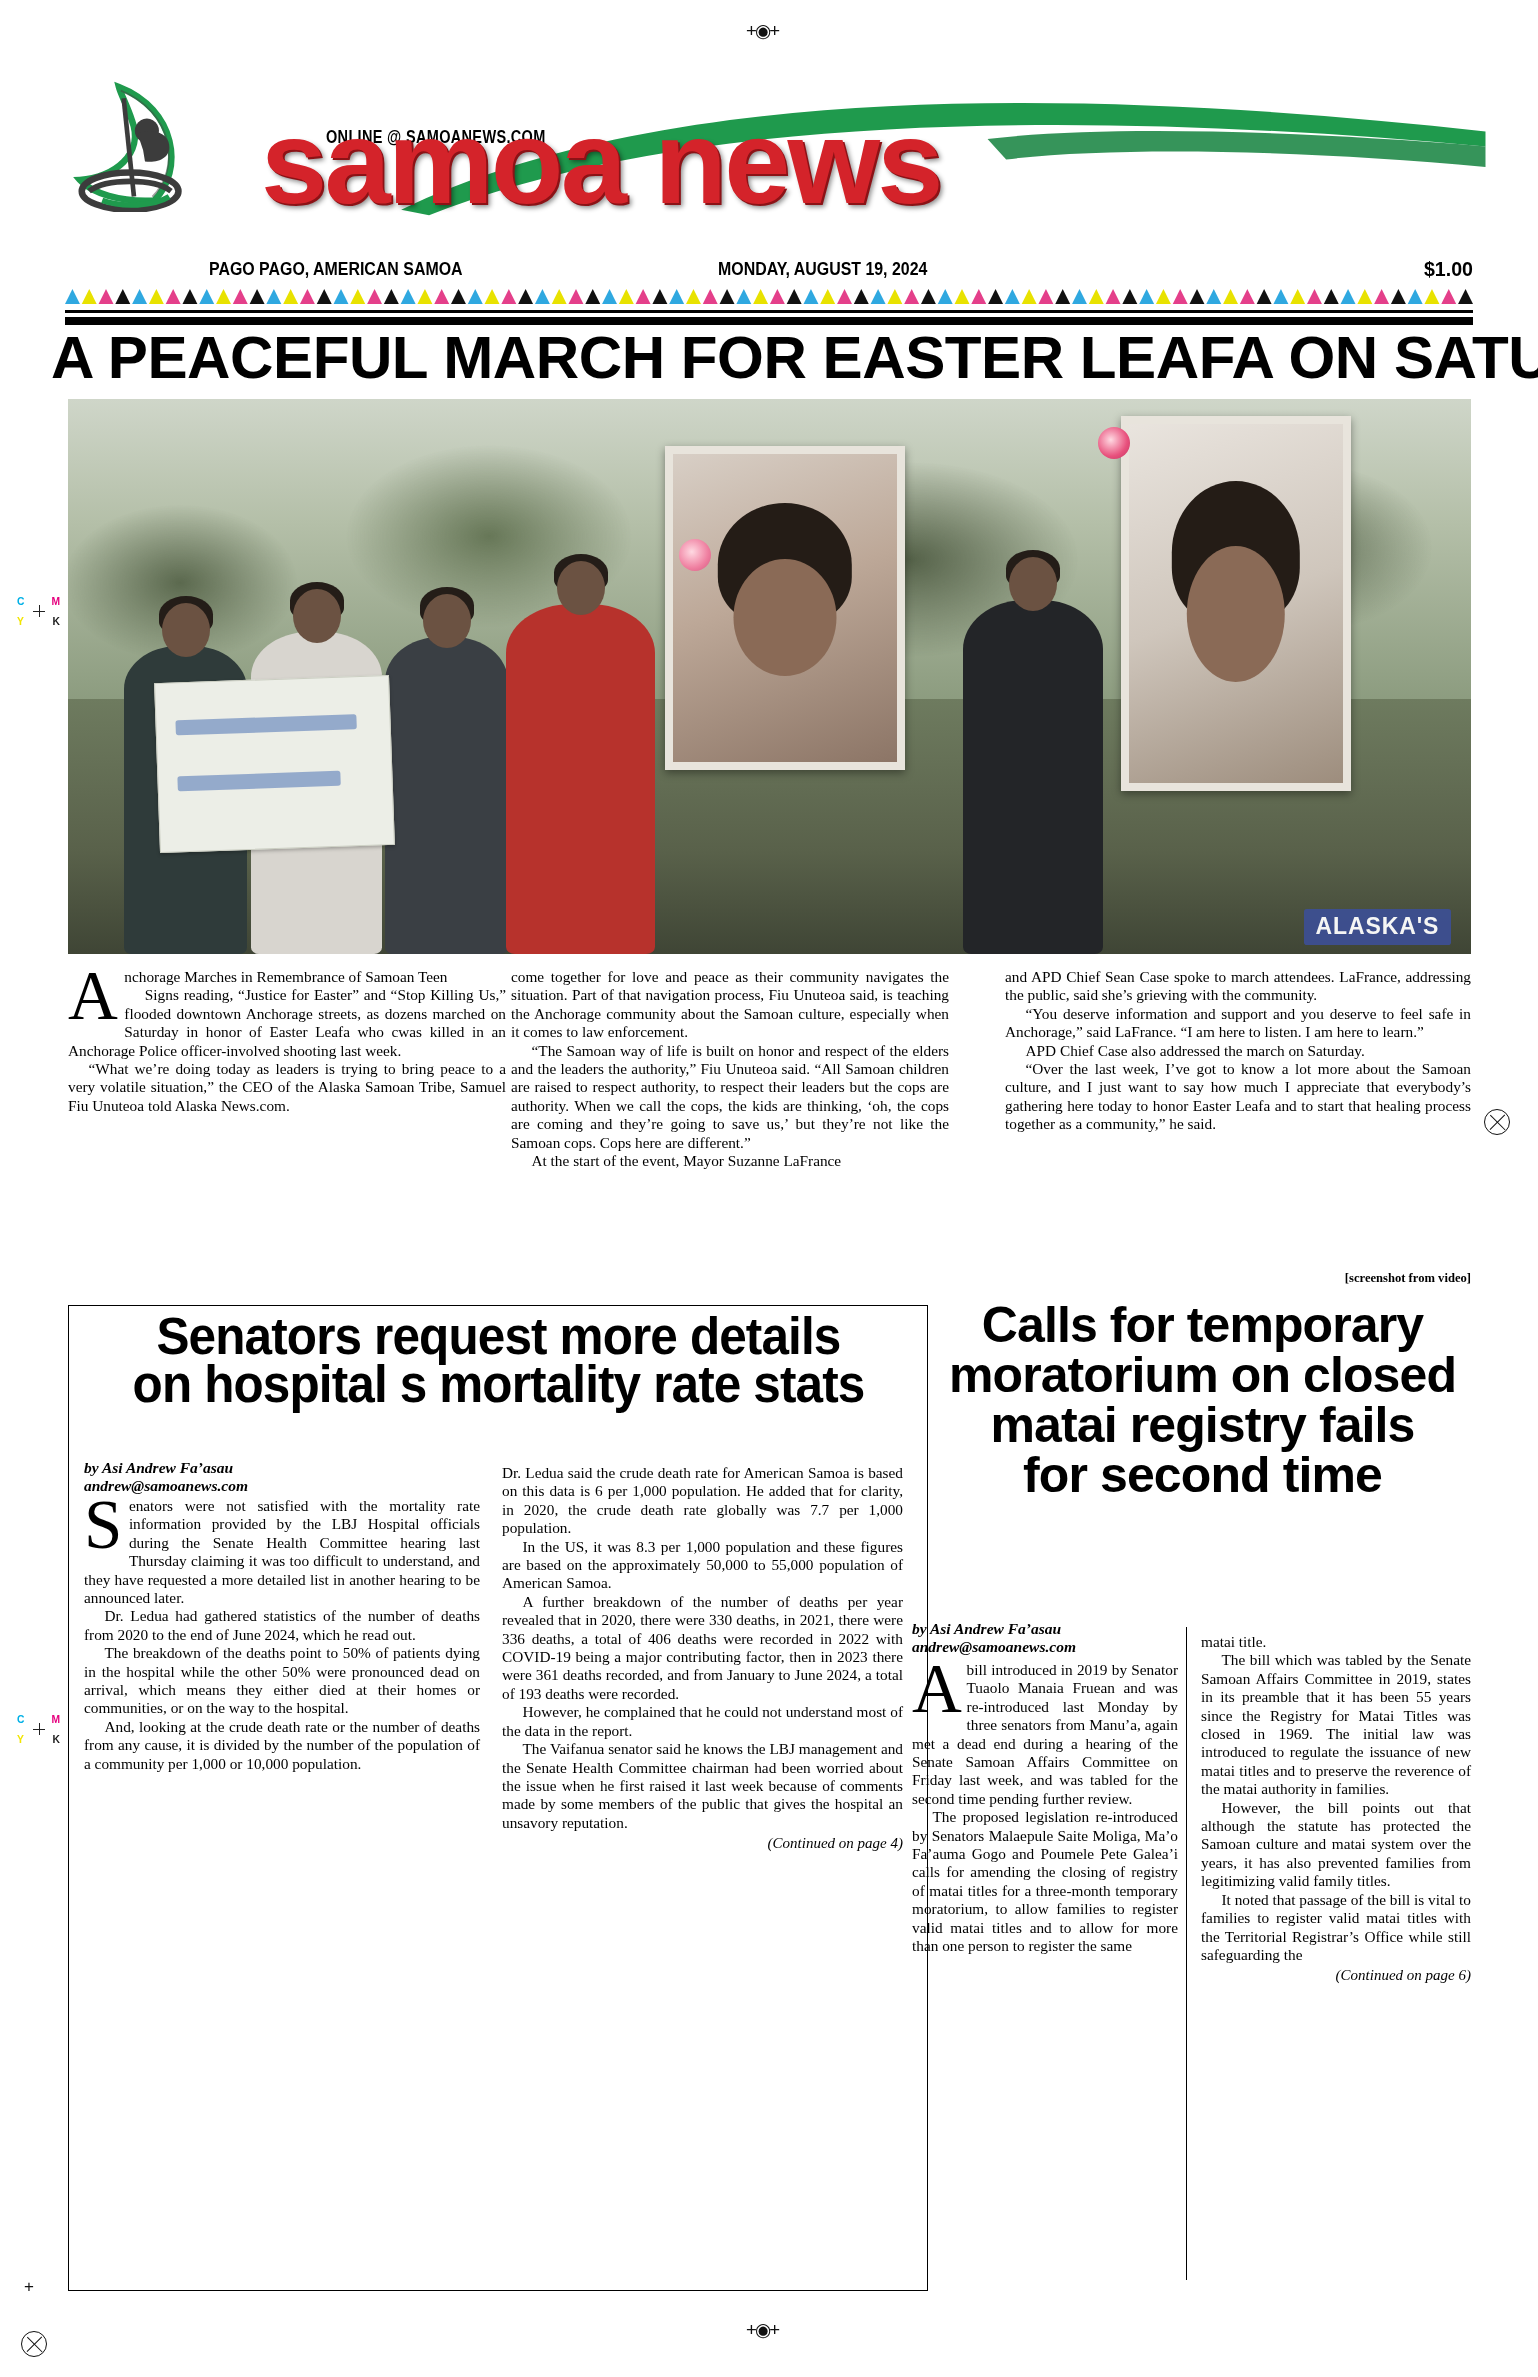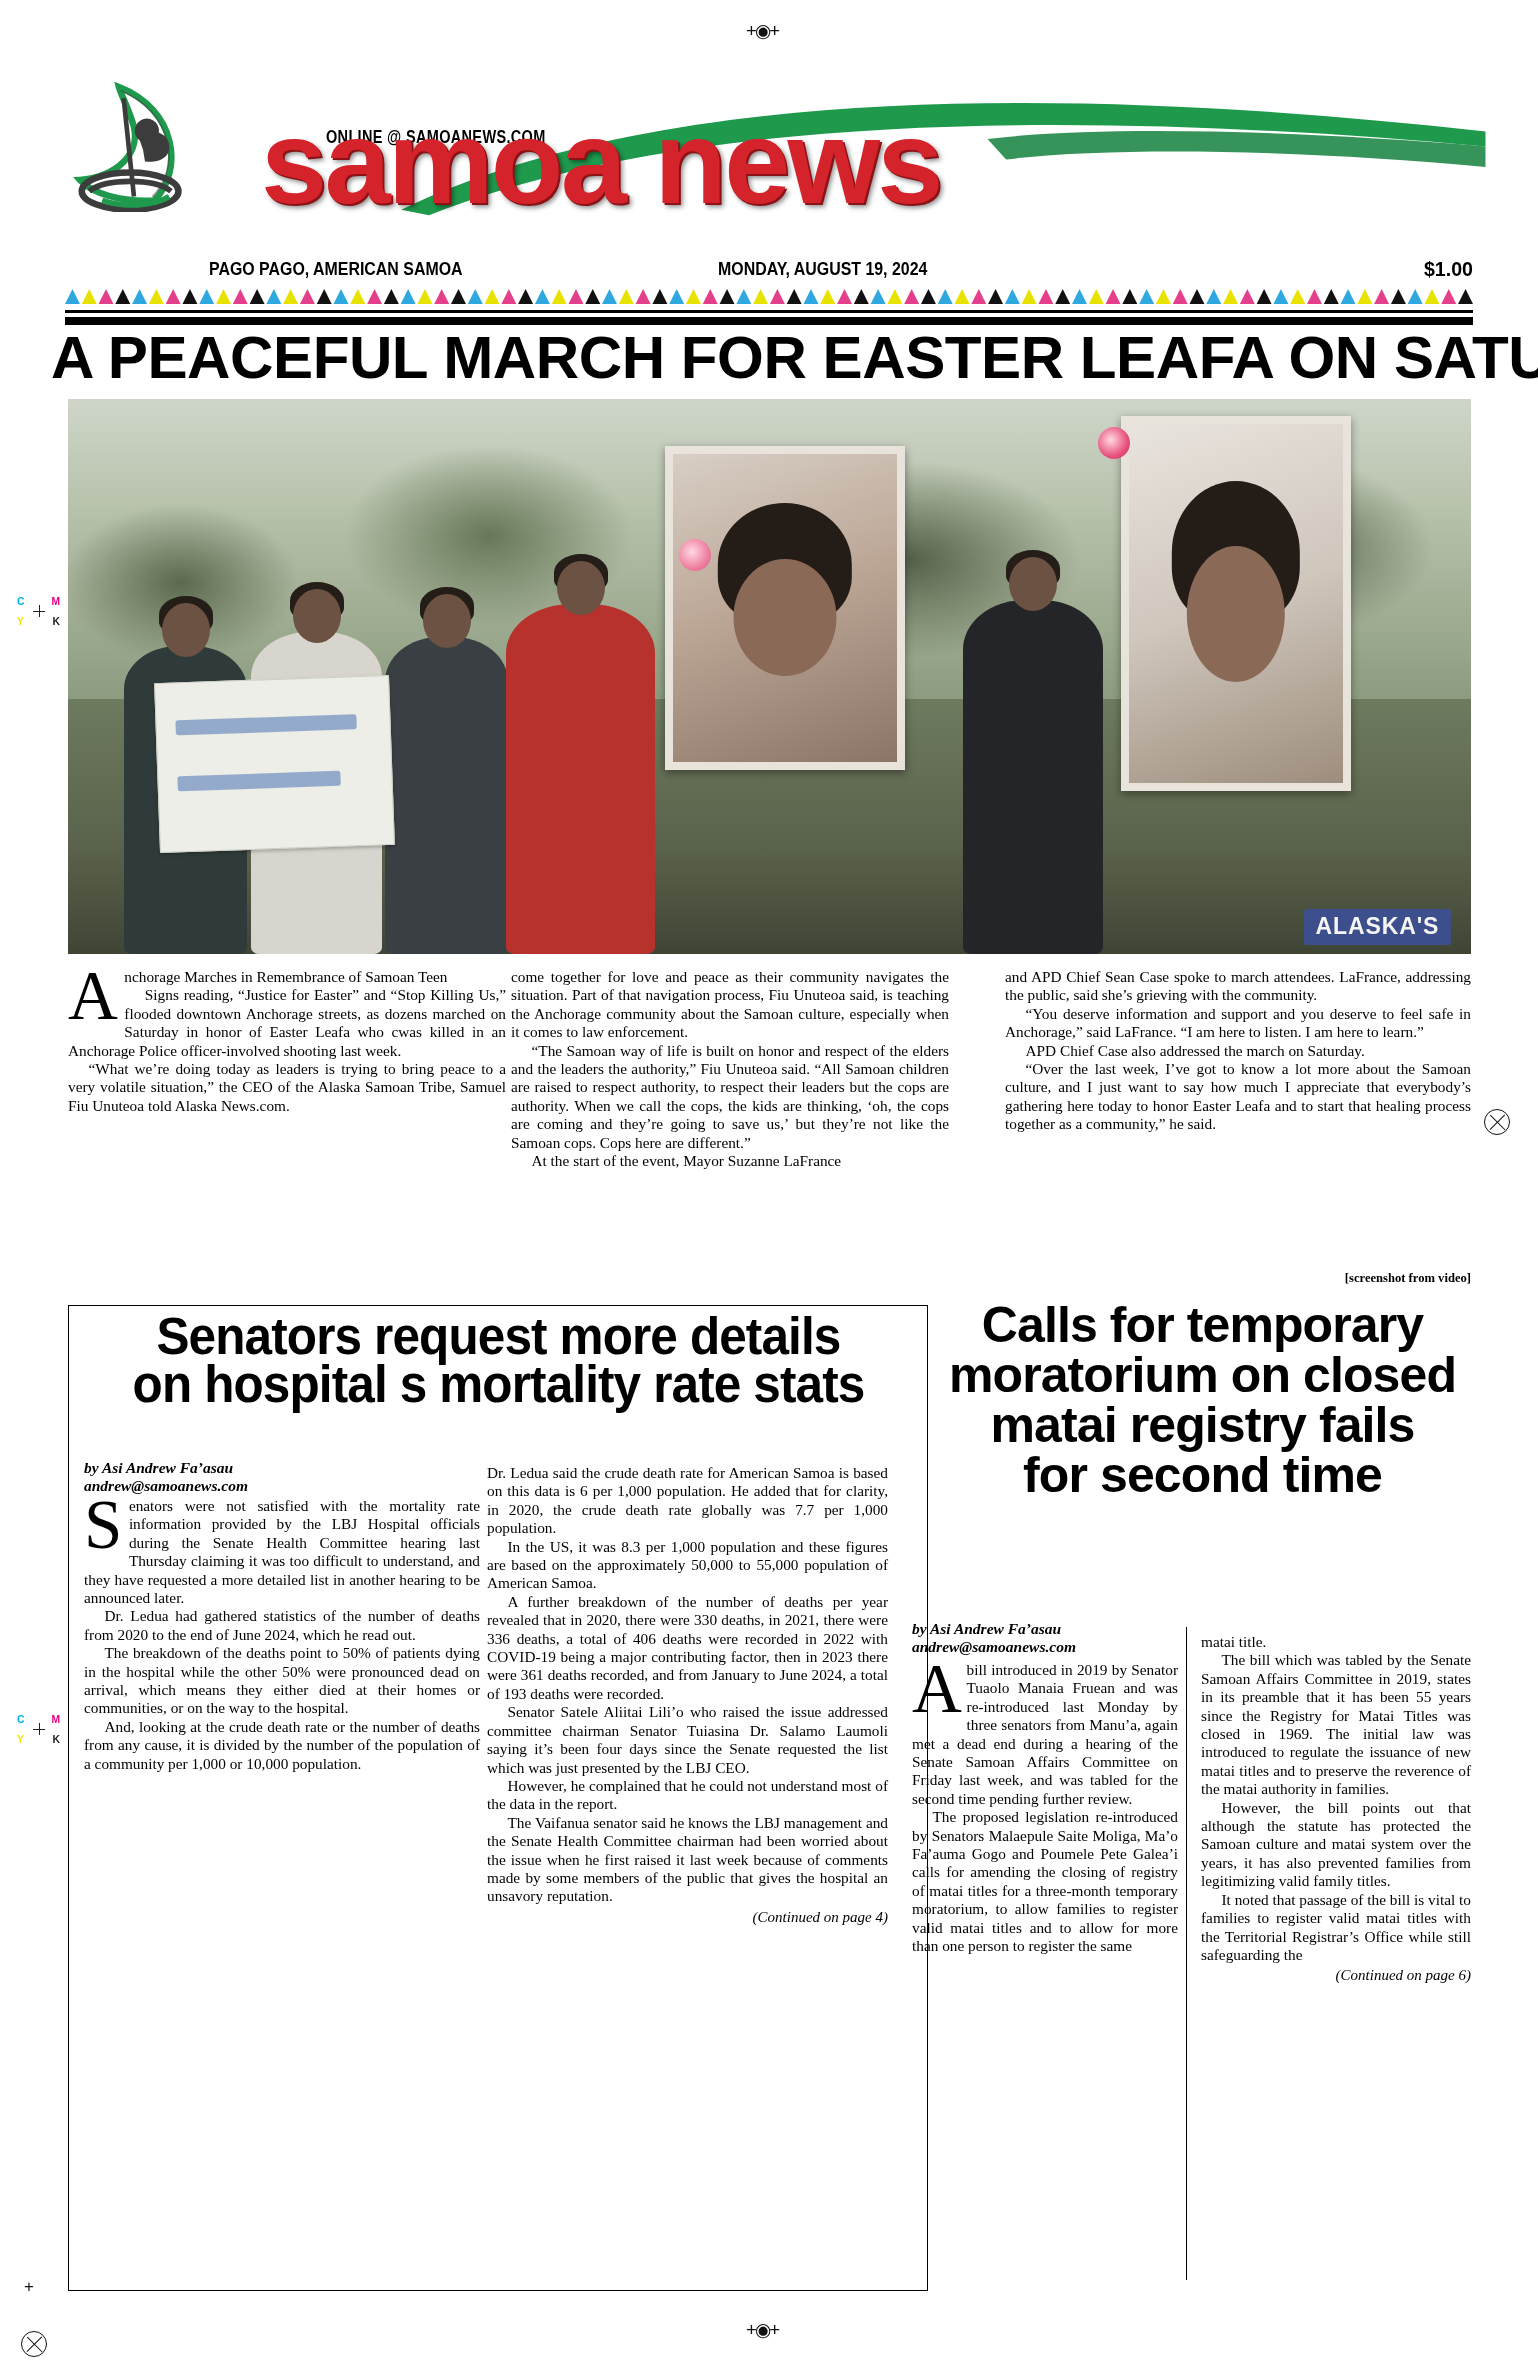--- a/index.html
+++ b/index.html
@@ -524,25 +524,24 @@
   <div>andrew@samoanews.com</div>
 </div>
 
 <div class="col body-text" style="left:84px; top:1497px; width:396px; height:755px;">
   <p class="noind"><span class="dropcap dropcap-sen">S</span><span>enators were not satisfied with the mortality rate information provided by the LBJ Hospital officials during the Senate Health Committee hearing last Thursday claiming it was too difficult to understand, and they have requested a more detailed list in another hearing to be announced later.</span></p>
   <p>Dr. Ledua had gathered statistics of the number of deaths from 2020 to the end of June 2024, which he read out.</p>
   <p>The breakdown of the deaths point to 50% of patients dying in the hospital while the other 50% were pronounced dead on arrival, which means they either died at their homes or communities, or on the way to the hospital.</p>
   <p>And, looking at the crude death rate or the number of deaths from any cause, it is divided by the number of the population of a community per 1,000 or 10,000 population.</p>
 </div>
 
-<div class="col body-text" style="left:487px; top:1464px; width:401px; height:783px;">
+<div class="col body-text" style="left:502px; top:1464px; width:401px; height:783px;">
   <p class="noind">Dr. Ledua said the crude death rate for American Samoa is based on this data is 6 per 1,000 population. He added that for clarity, in 2020, the crude death rate globally was 7.7 per 1,000 population.</p>
   <p>In the US, it was 8.3 per 1,000 population and these figures are based on the approximately 50,000 to 55,000 population of American Samoa.</p>
   <p>A further breakdown of the number of deaths per year revealed that in 2020, there were 330 deaths, in 2021, there were 336 deaths, a total of 406 deaths were recorded in 2022 with COVID-19 being a major contributing factor, then in 2023 there were 361 deaths recorded, and from January to June 2024, a total of 193 deaths were recorded.</p>
-  <p>Senator Satele Aliitai Lili’o who raised the issue addressed committee chairman Senator Tuiasina Dr. Salamo Laumoli saying it’s been four days since the Senate requested the list which was just presented by the LBJ CEO.</p>
   <p>However, he complained that he could not understand most of the data in the report.</p>
   <p>The Vaifanua senator said he knows the LBJ management and the Senate Health Committee chairman had been worried about the issue when he first raised it last week because of comments made by some members of the public that gives the hospital an unsavory reputation.</p>
   <p class="contd" style="text-indent:0; margin-top:1.9px;">(Continued on page 4)</p>
 </div>
 
 <div class="sec-headline mor-headline">
   <div>Calls for temporary</div>
   <div>moratorium on closed</div>
   <div>matai registry fails</div>
   <div>for second time</div>

